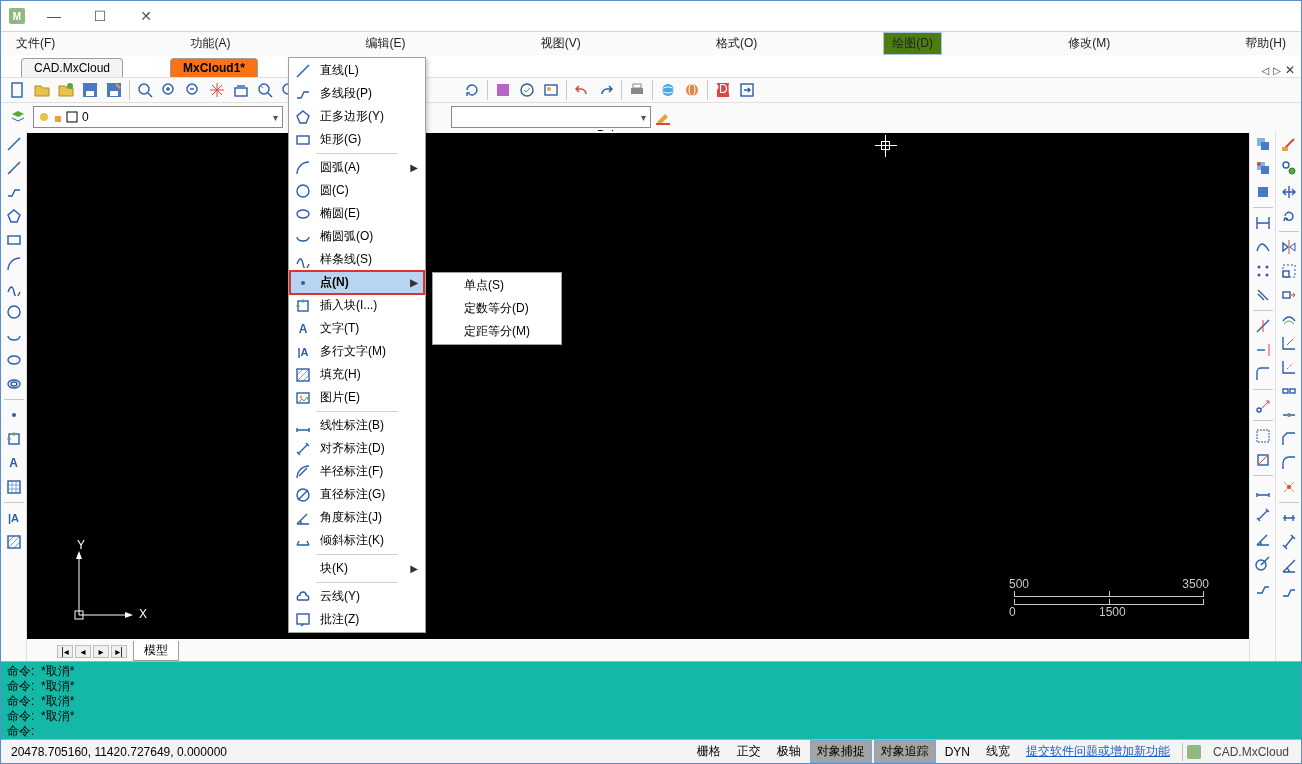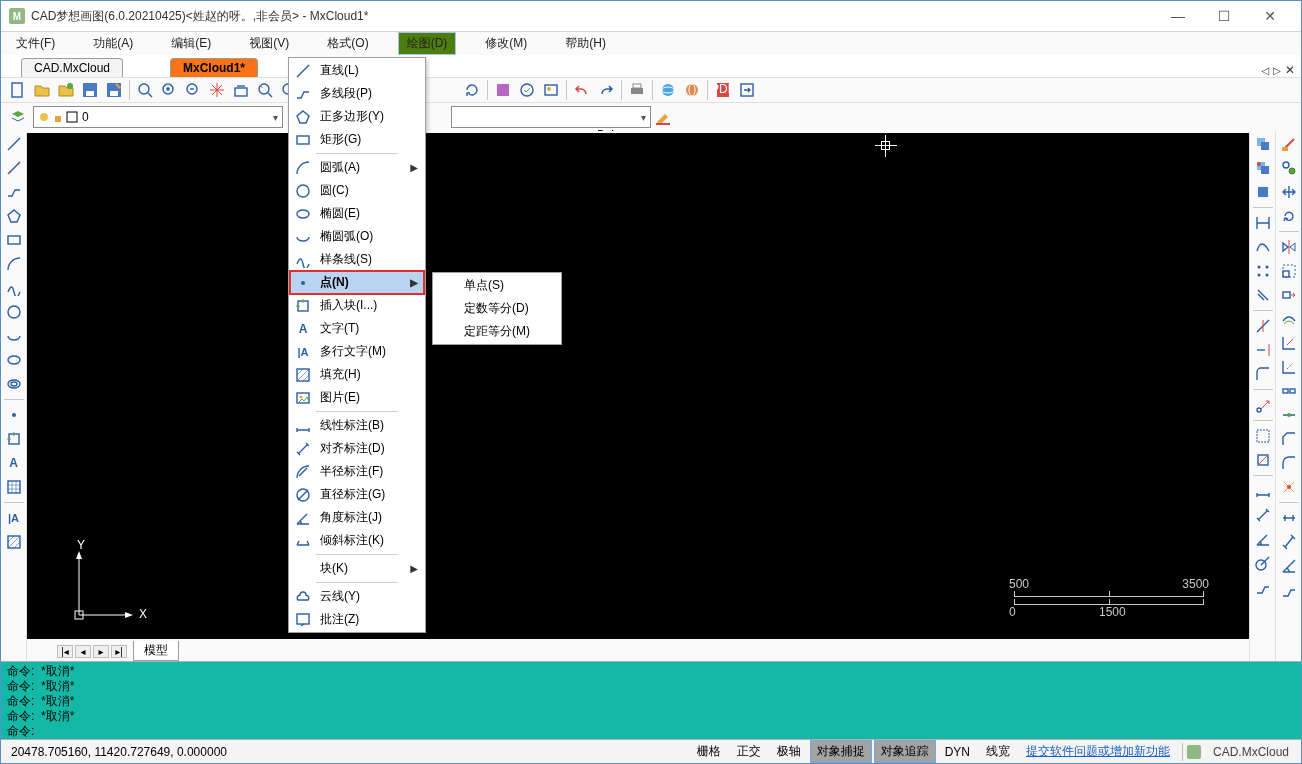--- a/index.html
+++ b/index.html
@@ -6,21 +6,21 @@
 body { width: 1302px; height: 764px; background: #fff; display: flex; flex-direction: column; overflow: hidden; border: 1px solid #5a8fc8; }
 
 
 .titlebar { height: 30px; background: #fff; display: flex; align-items: center; padding: 0 8px; }
 .titlebar .logo { width: 16px; height: 16px; background: #8fb882; margin-right: 6px; border-radius: 2px; display: inline-flex; align-items: center; justify-content: center; color: #fff; font-size: 10px; font-weight: bold;}
 .titlebar .title { flex: 1; color: #333; }
 .titlebar .win-btns { display: flex; gap: 0; }
 .titlebar .win-btn { width: 46px; height: 30px; display: flex; align-items: center; justify-content: center; color: #555; font-size: 14px; }
 
 
-.menubar { height: 24px; border-top: 1px solid #d4d4d4; display: flex; align-items: center; padding: 0 6px; gap: 20px; background: #fafafa; }
+.menubar { height: 24px; border-top: 1px solid #d4d4d4; display: flex; align-items: center; padding: 0 6px; gap: 8px; background: #fafafa; justify-content: space-between; }
 .menubar .mitem { padding: 2px 8px; color: #222; border: 1px solid transparent;}
 .menubar .mitem.open { background: #4d7c0f; border: 1px solid #a9c6e8; }
 
 
 .doctabs { height: 22px; display: flex; align-items: flex-end; padding: 0 6px 0 20px; background: #fff; position: relative; }
 .doctab { padding: 2px 12px; border: 1px solid #9d9d9d; border-bottom: none; margin-right: -1px; border-radius: 4px 4px 0 0; background: #f4f4f4;}
 .doctab.active { background: #f97316; font-weight: bold; margin-left: 48px;}
 .doctabs .right-ctrl { margin-left: auto; display: flex; align-items: center; gap: 4px; color: #333; }
 .doctabs .tri { font-size: 10px;}
 
@@ -94,21 +94,20 @@
 
 
 .ic-blue { stroke: #2b5ea8; fill: none; stroke-width: 1.4;}
 .ic-orange{ fill:#e8a23a;}
 </style>
 </head>
 <body>
 
 <div class="titlebar">
   <span class="logo">M</span>
-  <span class="title">CAD梦想画图(6.0.20210425)&lt;姓赵的呀。,非会员&gt; - MxCloud1*</span>
   <div class="win-btns">
     <div class="win-btn">—</div>
     <div class="win-btn">☐</div>
     <div class="win-btn">✕</div>
   </div>
 </div>
 
 <div class="menubar">
   <div class="mitem">文件(F)</div>
   <div class="mitem">功能(A)</div>

